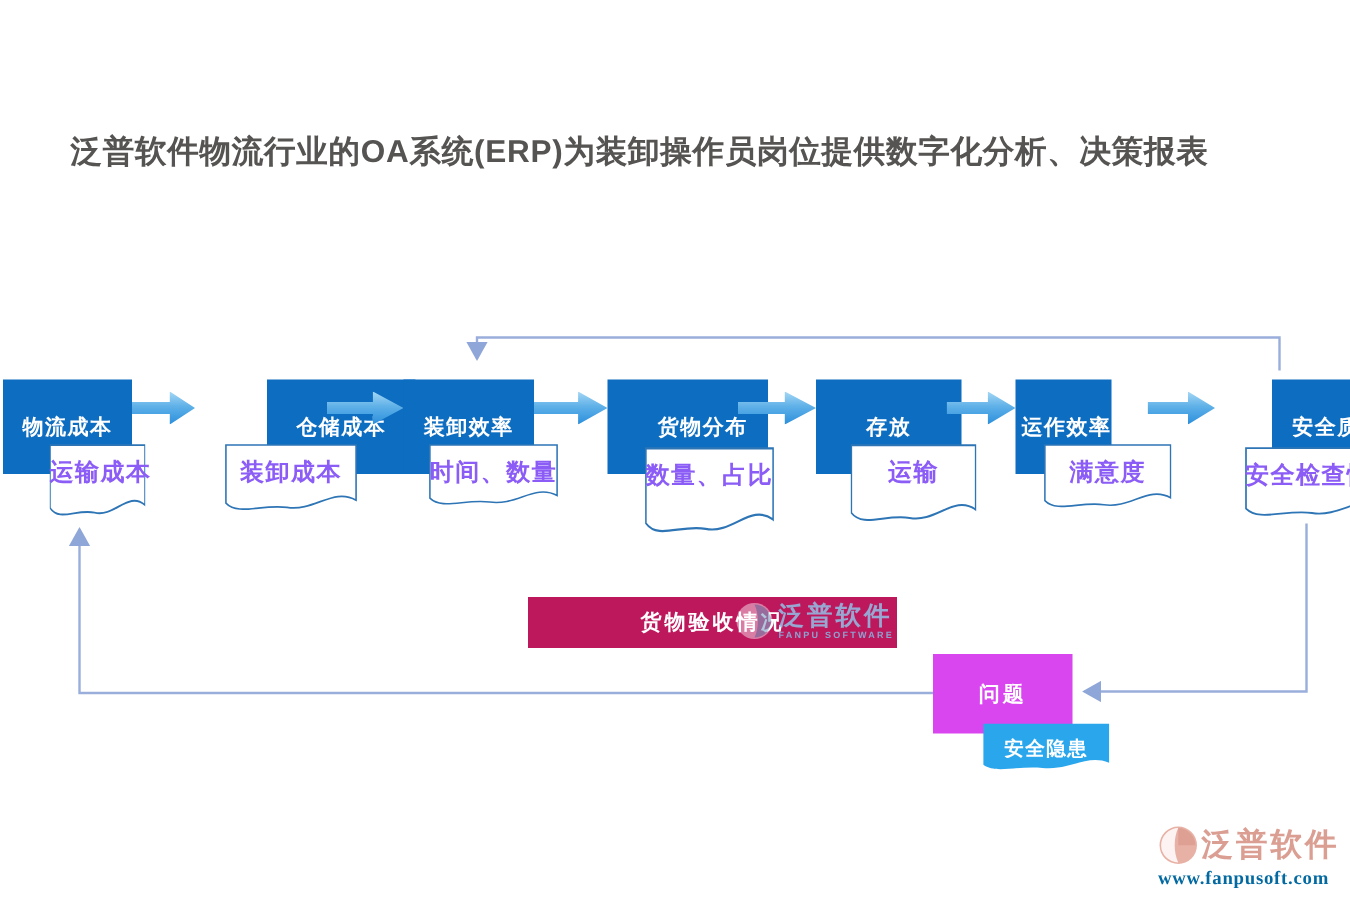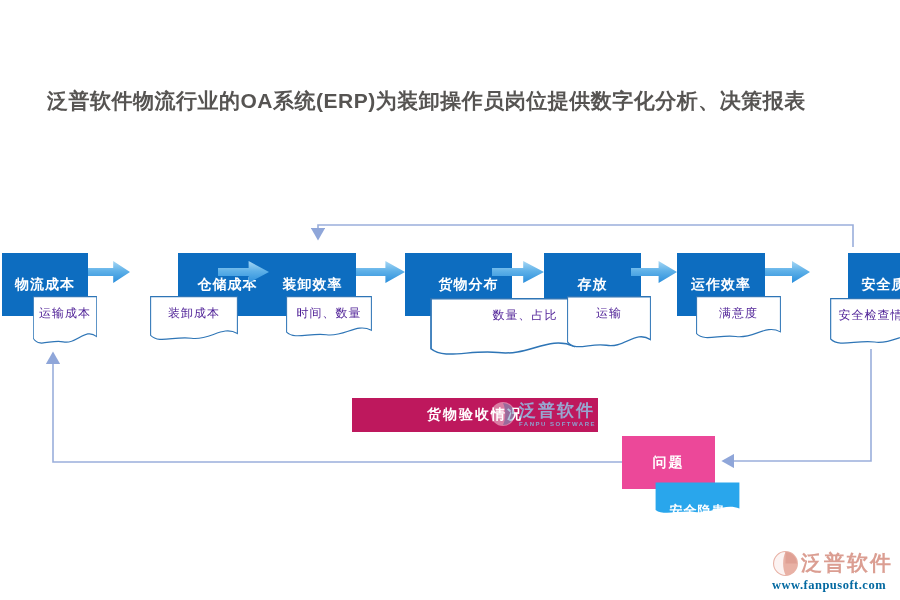--- a/index.html
+++ b/index.html
@@ -22,47 +22,47 @@
     position:absolute;top:261px;height:22px;z-index:1;
     background:linear-gradient(180deg,#a6d7f5 0%,#5fb1e8 45%,#2b8fdc 100%);
     clip-path:polygon(0 32%,60% 32%,60% 0,100% 50%,60% 100%,60% 68%,0 68%);
     filter:drop-shadow(1px 2px 1px rgba(0,0,0,.18));
   }
   
   .doc{position:absolute;z-index:2;}
   .doc svg{position:absolute;left:0;top:0;width:100%;height:100%;}
   .doc .doclabel{
     position:relative;z-index:3;display:block;text-align:center;padding-top:9px;
-    font-size:12px;font-weight:400;color:#4c1d95;letter-spacing:1px;white-space:nowrap;
+    font-size:16px;font-weight:700;color:#8b5cf6;letter-spacing:1px;white-space:nowrap;
   }
   .docpath{fill:#ffffff;stroke:#2e75b6;stroke-width:1.2;vector-effect:non-scaling-stroke;}
   
   #wires{position:absolute;left:0;top:0;z-index:0;}
   
   .banner{
     position:absolute;left:352px;top:398px;width:246px;height:34px;background:#be185d;z-index:2;
     display:flex;align-items:center;justify-content:center;
     color:#fff;font-size:14px;font-weight:700;letter-spacing:2px;
   }
   .banner-watermark{
     position:absolute;right:2px;top:3px;display:flex;align-items:center;gap:3px;opacity:.8;
   }
   .banner-watermark .wm-texts{display:flex;flex-direction:column;line-height:1;}
   .wm-name{font-size:17px;font-weight:700;color:#8ecbee;letter-spacing:2px;}
   .wm-sub{font-size:6px;font-weight:700;color:#7fc4ec;letter-spacing:1.5px;margin-top:2px;}
   
   .issuebox{
-    position:absolute;left:622px;top:436px;width:93px;height:53px;background:#ec4899;z-index:3;
+    position:absolute;left:622px;top:436px;width:93px;height:53px;background:#d946ef;z-index:3;
     display:flex;align-items:center;justify-content:center;
     color:#fff;font-size:14px;font-weight:700;letter-spacing:2px;
   }
   .hazard{position:absolute;left:655px;top:482px;width:85px;height:34px;z-index:4;}
   .hazard svg{position:absolute;left:0;top:0;width:100%;height:100%;}
   .hazard .hazlabel{
-    position:relative;z-index:5;display:block;text-align:center;padding-top:20px;
+    position:relative;z-index:5;display:block;text-align:center;padding-top:8px;
     color:#fff;font-size:13px;font-weight:700;letter-spacing:1px;
   }
   .hazpath{fill:#29a6ec;}
   
   .footer-logo{position:absolute;left:772px;top:549px;width:126px;z-index:2;}
   .footer-top{display:flex;align-items:center;gap:2px;}
   .footer-name{
     font-family:"Liberation Serif","DejaVu Serif",serif;
     font-size:21px;font-weight:700;color:#db9e92;letter-spacing:2px;white-space:nowrap;
   }
@@ -107,21 +107,21 @@
     </div>
   <div class="stepbox" style="left:269px;width:87px;">
       <span>装卸效率</span>
     </div>
   <div class="stepbox" style="left:405px;width:87px;padding-left:20px;">
       <span>货物分布</span>
     </div>
   <div class="stepbox" style="left:544px;width:97px;">
       <span>存放</span>
     </div>
-  <div class="stepbox" style="left:677px;width:88px;">
+  <div class="stepbox" style="left:677px;width:64px;justify-content:flex-end;">
       <span>运作效率</span>
     </div>
   <div class="stepbox" style="left:810px;width:87px;margin-left:38px;">
       <span>安全质量</span>
     </div>
 
   
   <div class="flowarrow" style="left:88px;width:42px;"></div>
   <div class="flowarrow" style="left:218px;width:51px;"></div>
   <div class="flowarrow" style="left:356px;width:49px;"></div>
@@ -141,21 +141,21 @@
         <use href="#docshape" class="docpath"></use>
       </svg>
     <span class="doclabel">装卸成本</span>
   </div>
   <div class="doc" style="left:286px;top:296px;width:86px;height:44px;">
     <svg viewBox="0 0 100 50" preserveAspectRatio="none">
         <use href="#docshape" class="docpath"></use>
       </svg>
     <span class="doclabel">时间、数量</span>
   </div>
-  <div class="doc" style="left:430px;top:298px;width:100px;height:62px;padding-left:45px;">
+  <div class="doc" style="left:430px;top:298px;width:86px;height:62px;">
     <svg viewBox="0 0 100 50" preserveAspectRatio="none">
         <use href="#docshape" class="docpath"></use>
       </svg>
     <span class="doclabel">数量、占比</span>
   </div>
   <div class="doc" style="left:567px;top:296px;width:84px;height:56px;">
     <svg viewBox="0 0 100 50" preserveAspectRatio="none">
         <use href="#docshape" class="docpath"></use>
       </svg>
     <span class="doclabel">运输</span>

